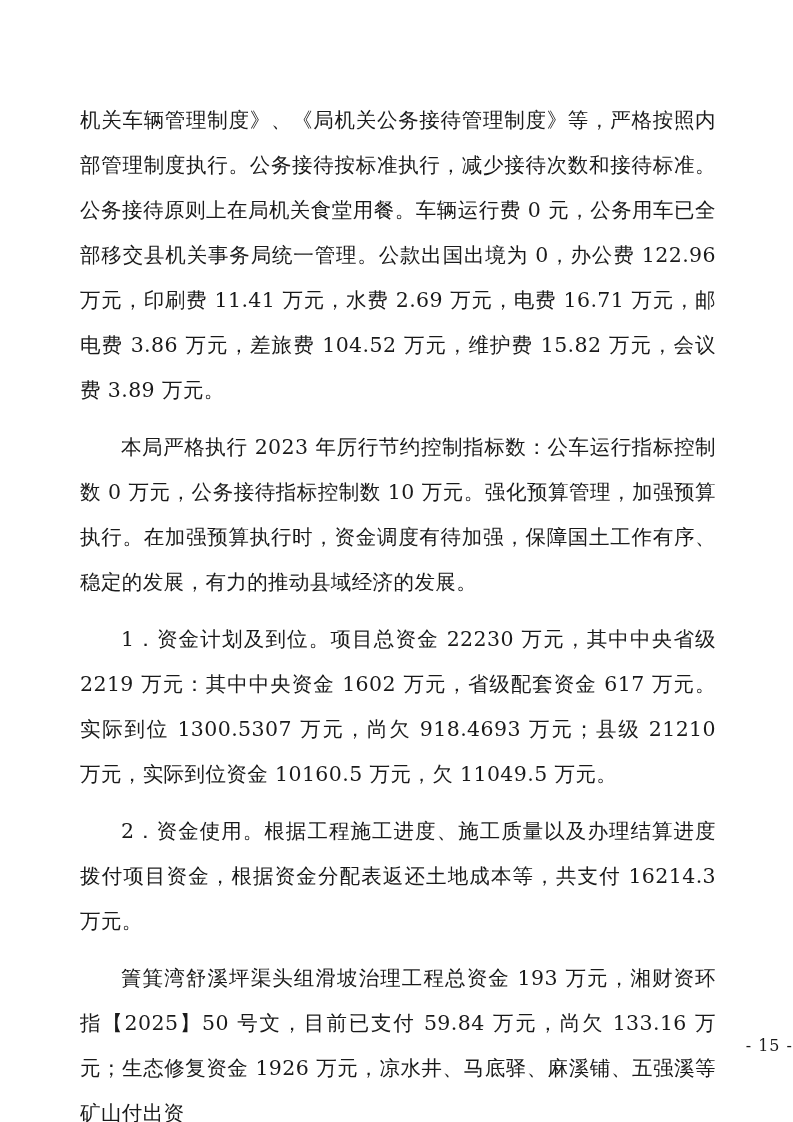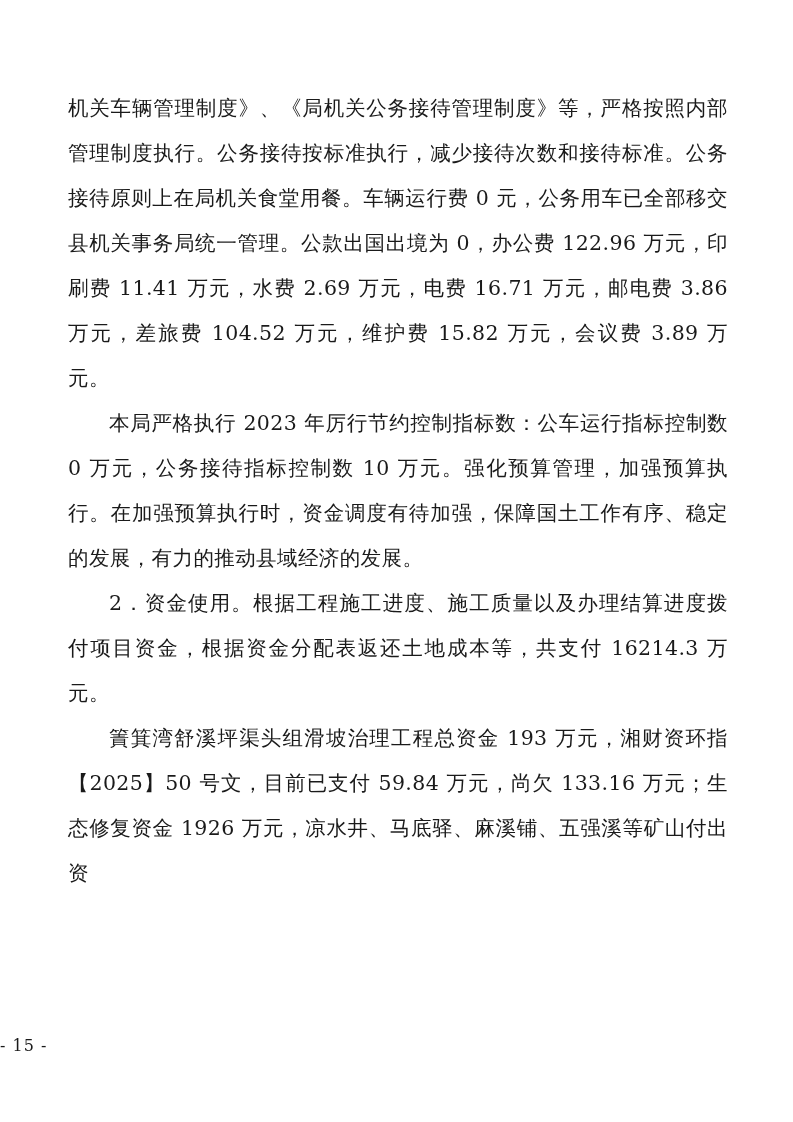--- a/index.html
+++ b/index.html
@@ -24,43 +24,44 @@
     left: 68px;
     top: 86px;
     width: 660px;
   }
   .para {
     font-size: 20.5px;
     line-height: 45px;
     text-align: justify;
     text-justify: inter-ideograph;
     letter-spacing: 0.4px;
-    margin: 0;
+    margin: 12px;
     white-space: pre-wrap;
     word-break: break-all;
   }
   .indent {
     text-indent: 41px;
   }
   .page-number {
     position: absolute;
     left: 0;
     right: 0;
     top: 1036px;
-    text-align: left;
+    text-align: right;
     font-size: 16px;
     color: #1a1a1a;
     letter-spacing: 1px;
     font-family: "DejaVu Serif", "Liberation Serif", serif;
   }
 </style>
 </head>
 <body>
 
 <div class="page">
   <div class="content">
     <p class="para">机关车辆管理制度》、《局机关公务接待管理制度》等，严格按照内部管理制度执行。公务接待按标准执行，减少接待次数和接待标准。公务接待原则上在局机关食堂用餐。车辆运行费 0 元，公务用车已全部移交县机关事务局统一管理。公款出国出境为 0，办公费 122.96 万元，印刷费 11.41 万元，水费 2.69 万元，电费 16.71 万元，邮电费 3.86 万元，差旅费 104.52 万元，维护费 15.82 万元，会议费 3.89 万元。</p>
     <p class="para indent">本局严格执行 2023 年厉行节约控制指标数：公车运行指标控制数 0 万元，公务接待指标控制数 10 万元。强化预算管理，加强预算执行。在加强预算执行时，资金调度有待加强，保障国土工作有序、稳定的发展，有力的推动县域经济的发展。</p>
+    <p class="para indent">1．资金计划及到位。项目总资金 22230 万元，其中中央省级 2219 万元：其中中央资金 1602 万元，省级配套资金 617 万元。实际到位 1300.5307 万元，尚欠 918.4693 万元；县级 21210 万元，实际到位资金 10160.5 万元，欠 11049.5 万元。</p>
     <p class="para indent">2．资金使用。根据工程施工进度、施工质量以及办理结算进度拨付项目资金，根据资金分配表返还土地成本等，共支付 16214.3 万元。</p>
     <p class="para indent">簀箕湾舒溪坪渠头组滑坡治理工程总资金 193 万元，湘财资环指【2025】50 号文，目前已支付 59.84 万元，尚欠 133.16 万元；生态修复资金 1926 万元，凉水井、马底驿、麻溪铺、五强溪等矿山付出资</p>
   </div>
   <div class="page-number">- 15 -</div>
 </div>
 
 </body></html>

